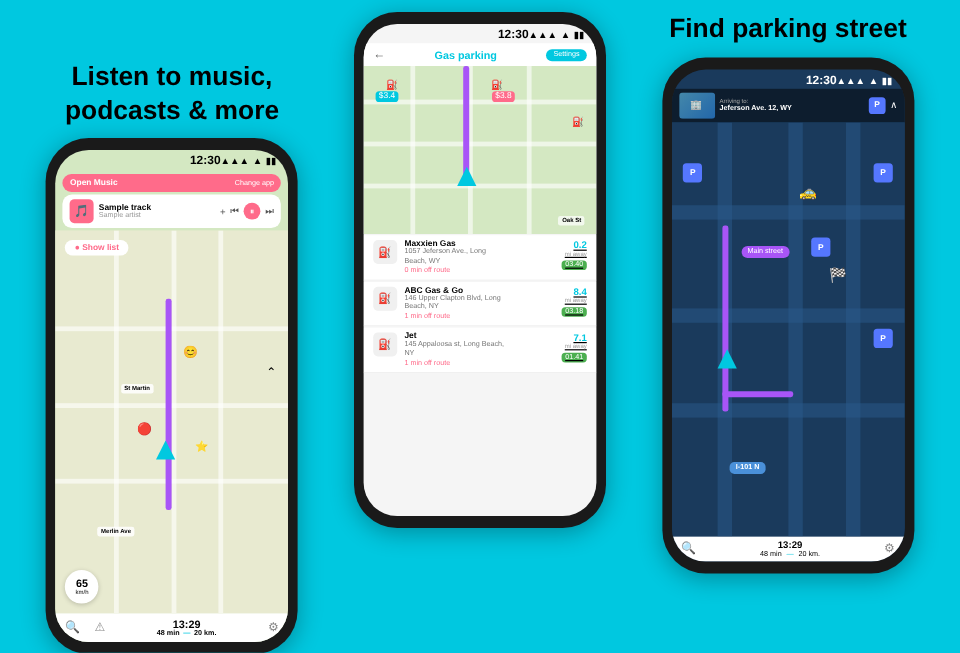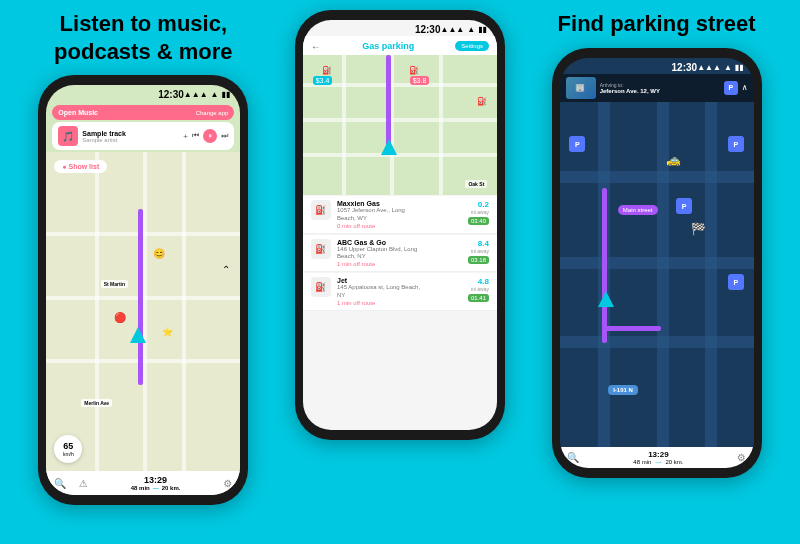--- a/index.html
+++ b/index.html
@@ -233,21 +233,21 @@
       background: #f0f0f0;
       border-radius: 4px;
       display: flex; align-items: center; justify-content: center;
       font-size: 9px;
       flex-shrink: 0;
     }
     .gas-item-info { flex: 1; }
     .gas-item-name { font-size: 7px; font-weight: 700; color: #000; }
     .gas-item-addr { font-size: 6px; color: #777; line-height: 1.3; }
     .gas-item-off { font-size: 6px; color: #FF6B8A; }
-    .gas-item-dist { text-align: right; }
+    .gas-item-dist { text-align: right; text-decoration: underline; }
     .gas-dist-num { font-size: 8px; font-weight: 700; color: #00C8E0; }
     .gas-dist-unit { font-size: 5px; color: #999; }
     .gas-price-badge {
       background: #4CAF50;
       color: #fff;
       font-size: 6px;
       padding: 1px 3px;
       border-radius: 3px;
       margin-top: 2px;
       display: block;
@@ -345,21 +345,21 @@
       border-radius: 2px;
       font-weight: 600;
     }
   </style>
 </head>
 <body>
 
 <div class="container">
 
   <div class="panel">
-    <div class="panel-title" style="white-space: pre-line;">Listen to music,
+    <div class="panel-title" style="white-space: pre-line; margin-top: 40px;">Listen to music,
 podcasts &amp; more</div>
     <div class="phone-frame">
       <div class="phone-screen phone1-screen">
 
         <div class="status-bar">
           <span class="status-time">12:30</span>
           <div class="status-icons">
             <span>▲▲▲</span>
             <span>▲</span>
             <span>▮▮</span>
@@ -515,21 +515,21 @@
 
           <div class="gas-item">
             <div class="gas-item-icon">⛽</div>
             <div class="gas-item-info">
               <div class="gas-item-name">Jet</div>
               <div class="gas-item-addr" style="white-space:pre-line;">145 Appaloosa st, Long Beach,
 NY</div>
               <div class="gas-item-off">1 min off route</div>
             </div>
             <div class="gas-item-dist">
-              <div class="gas-dist-num">4.8</div>
+              <div class="gas-dist-num">7.1</div>
               <div class="gas-dist-unit">mi away</div>
               <span class="gas-price-badge">01.41</span>
             </div>
           </div>
         </div>
       </div>
     </div>
   </div>
 
   <div class="panel">

